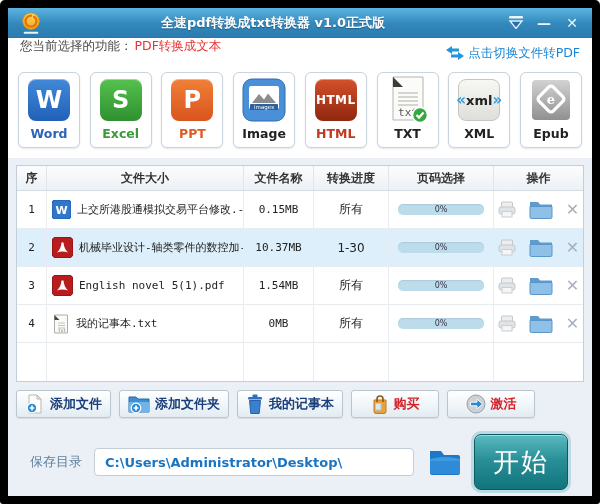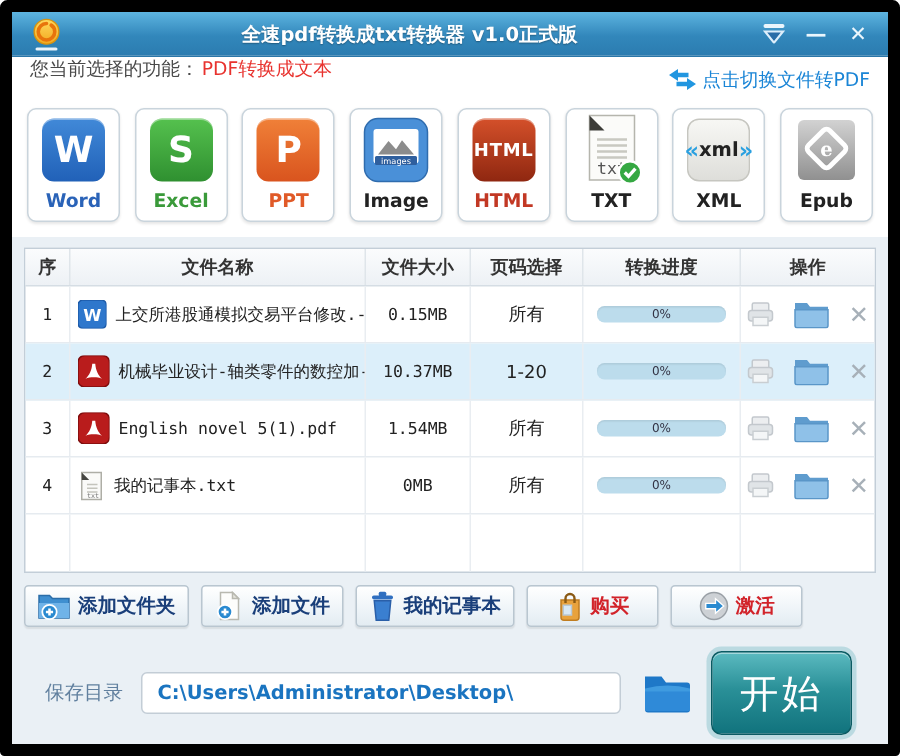--- a/index.html
+++ b/index.html
@@ -202,24 +202,24 @@
         </div>
       <div class="fmt-label" style="color:#222222">Epub</div>
     </div>
     </div>
 
   <div class="lower">
 
     <div class="tbl">
       <div class="thead" id="thead">
           <div class="th">序</div>
+          <div class="th">文件大小</div>
           <div class="th">文件名称</div>
-          <div class="th">文件大小</div>
+          <div class="th">转换进度</div>
           <div class="th">页码选择</div>
-          <div class="th">转换进度</div>
           <div class="th">操作</div>
         </div>
       <div id="tbody">
           <div class="trow">
       <div class="td mono">1</div>
       <div class="td name">
         <span style="display:flex">
                 <svg width="19" height="19" viewBox="0 0 19 19">
                   <rect width="19" height="19" rx="3.5" fill="#2e77cc" stroke="#1d5aa8"></rect>
                   <text x="9.5" y="14" font-size="11" font-weight="bold" fill="#fff" text-anchor="middle" font-family="DejaVu Sans">W</text>
@@ -261,21 +261,21 @@
         <span style="display:flex">
                 <svg width="21" height="21" viewBox="0 0 21 21">
                   <rect width="21" height="21" rx="4.5" fill="#b91c1c" stroke="#7e0c0c"></rect>
                   <path d="M5 15.5 C7.6 13.3 9.2 9.5 9.5 5.5 h2 c.3 4 1.9 7.8 4.5 10 c-1.7-.6-3.4-.95-5.5-.95 s-3.8.35-5.5.95z" fill="#fff"></path>
                 </svg>
               </span>
         <span>机械毕业设计-轴类零件的数控加-.pdf</span>
       </div>
       <div class="td mono">10.37MB</div>
       <div class="td" style="font-size:12px">
-              <span>1-20</span>
+              <span>1-30</span>
             </div>
       <div class="td">
         <div class="prog">
                 <span>0%</span>
               </div>
       </div>
       <div class="td">
               <div class="ops">
         <span class="opbtn">
                   <svg width="18" height="17" viewBox="0 0 18 17">
@@ -381,39 +381,39 @@
       <div class="td"></div>
             <div class="td"></div>
             <div class="td"></div>
     </div>
         </div>
     </div>
 
     <div class="actions" id="actions">
         <div class="abtn" style="color:#1a3f7a">
       <span style="display:flex">
+            <svg width="20" height="20" viewBox="0 0 20 20">
+              <path d="M4 1 h8 l4 4 v14 h-12 z" fill="#fdfdfb" stroke="#b9b9b0"></path>
+              <path d="M12 1 l4 4 h-4 z" fill="#e6e6de" stroke="#b9b9b0"></path>
+              <circle cx="7" cy="14" r="4.8" fill="#2a8ad0" stroke="#fff" stroke-width="1.2"></circle>
+              <path d="M7 11.6 v4.8 M4.6 14 h4.8" stroke="#fff" stroke-width="1.7"></path>
+            </svg>
+          </span>
+      <span>添加文件</span>
+    </div>
+        <div class="abtn" style="color:#1a3f7a">
+      <span style="display:flex">
             <svg width="22" height="20" viewBox="0 0 22 20">
               <path d="M1 3 h7 l2 2 h11 v13 h-20 z" fill="#3f8fd0" stroke="#2a6da8"></path>
               <path d="M1 8 h20 v10 h-20z" fill="#6fb3e8"></path>
               <circle cx="8" cy="14" r="4.8" fill="#2a8ad0" stroke="#fff" stroke-width="1.2"></circle>
               <path d="M8 11.6 v4.8 M5.6 14 h4.8" stroke="#fff" stroke-width="1.7"></path>
             </svg>
           </span>
       <span>添加文件夹</span>
-    </div>
-        <div class="abtn" style="color:#1a3f7a">
-      <span style="display:flex">
-            <svg width="20" height="20" viewBox="0 0 20 20">
-              <path d="M4 1 h8 l4 4 v14 h-12 z" fill="#fdfdfb" stroke="#b9b9b0"></path>
-              <path d="M12 1 l4 4 h-4 z" fill="#e6e6de" stroke="#b9b9b0"></path>
-              <circle cx="7" cy="14" r="4.8" fill="#2a8ad0" stroke="#fff" stroke-width="1.2"></circle>
-              <path d="M7 11.6 v4.8 M4.6 14 h4.8" stroke="#fff" stroke-width="1.7"></path>
-            </svg>
-          </span>
-      <span>添加文件</span>
     </div>
         <div class="abtn" style="color:#1a3f7a">
       <span style="display:flex">
             <svg width="18" height="20" viewBox="0 0 18 20">
               <rect x="6.5" y="0.5" width="5" height="3" rx="1" fill="#2f6fc0"></rect>
               <rect x="2" y="3" width="14" height="2.6" rx="1.2" fill="#2f6fc0"></rect>
               <path d="M3.5 6.5 h11 l-1.3 13 h-8.4 z" fill="#3a7fd0" stroke="#2a5fa8"></path>
             </svg>
           </span>
       <span>我的记事本</span>

